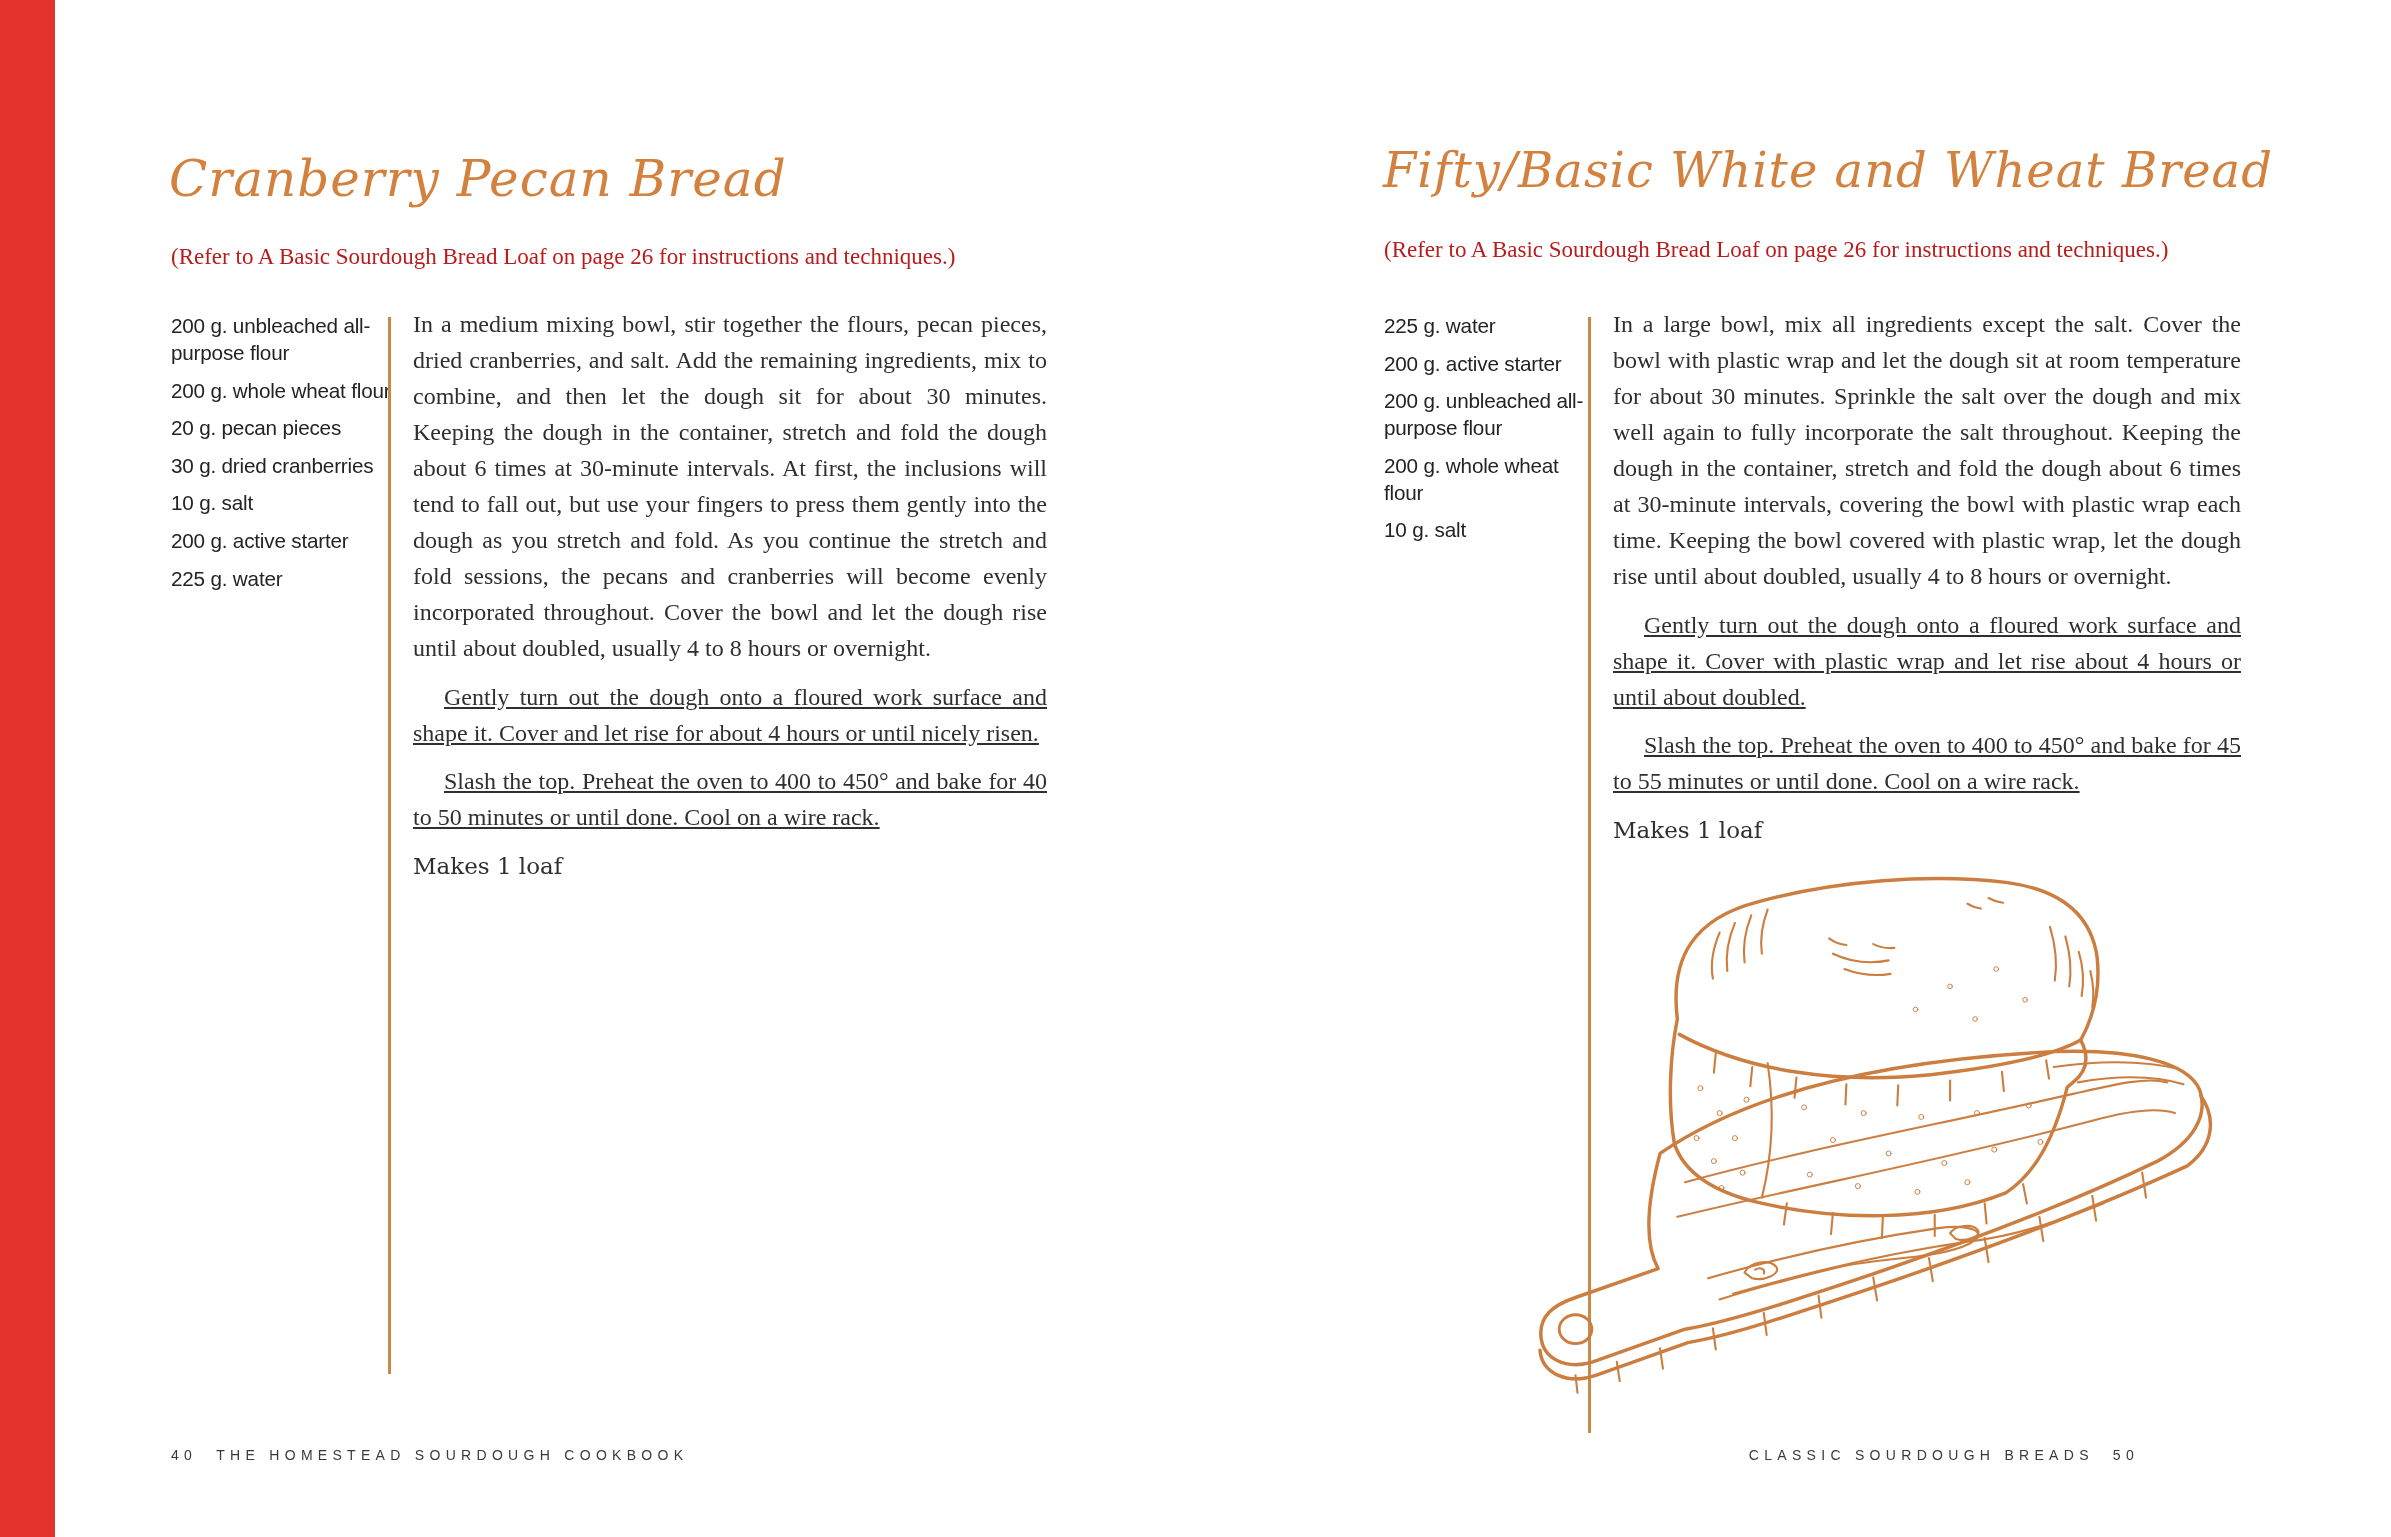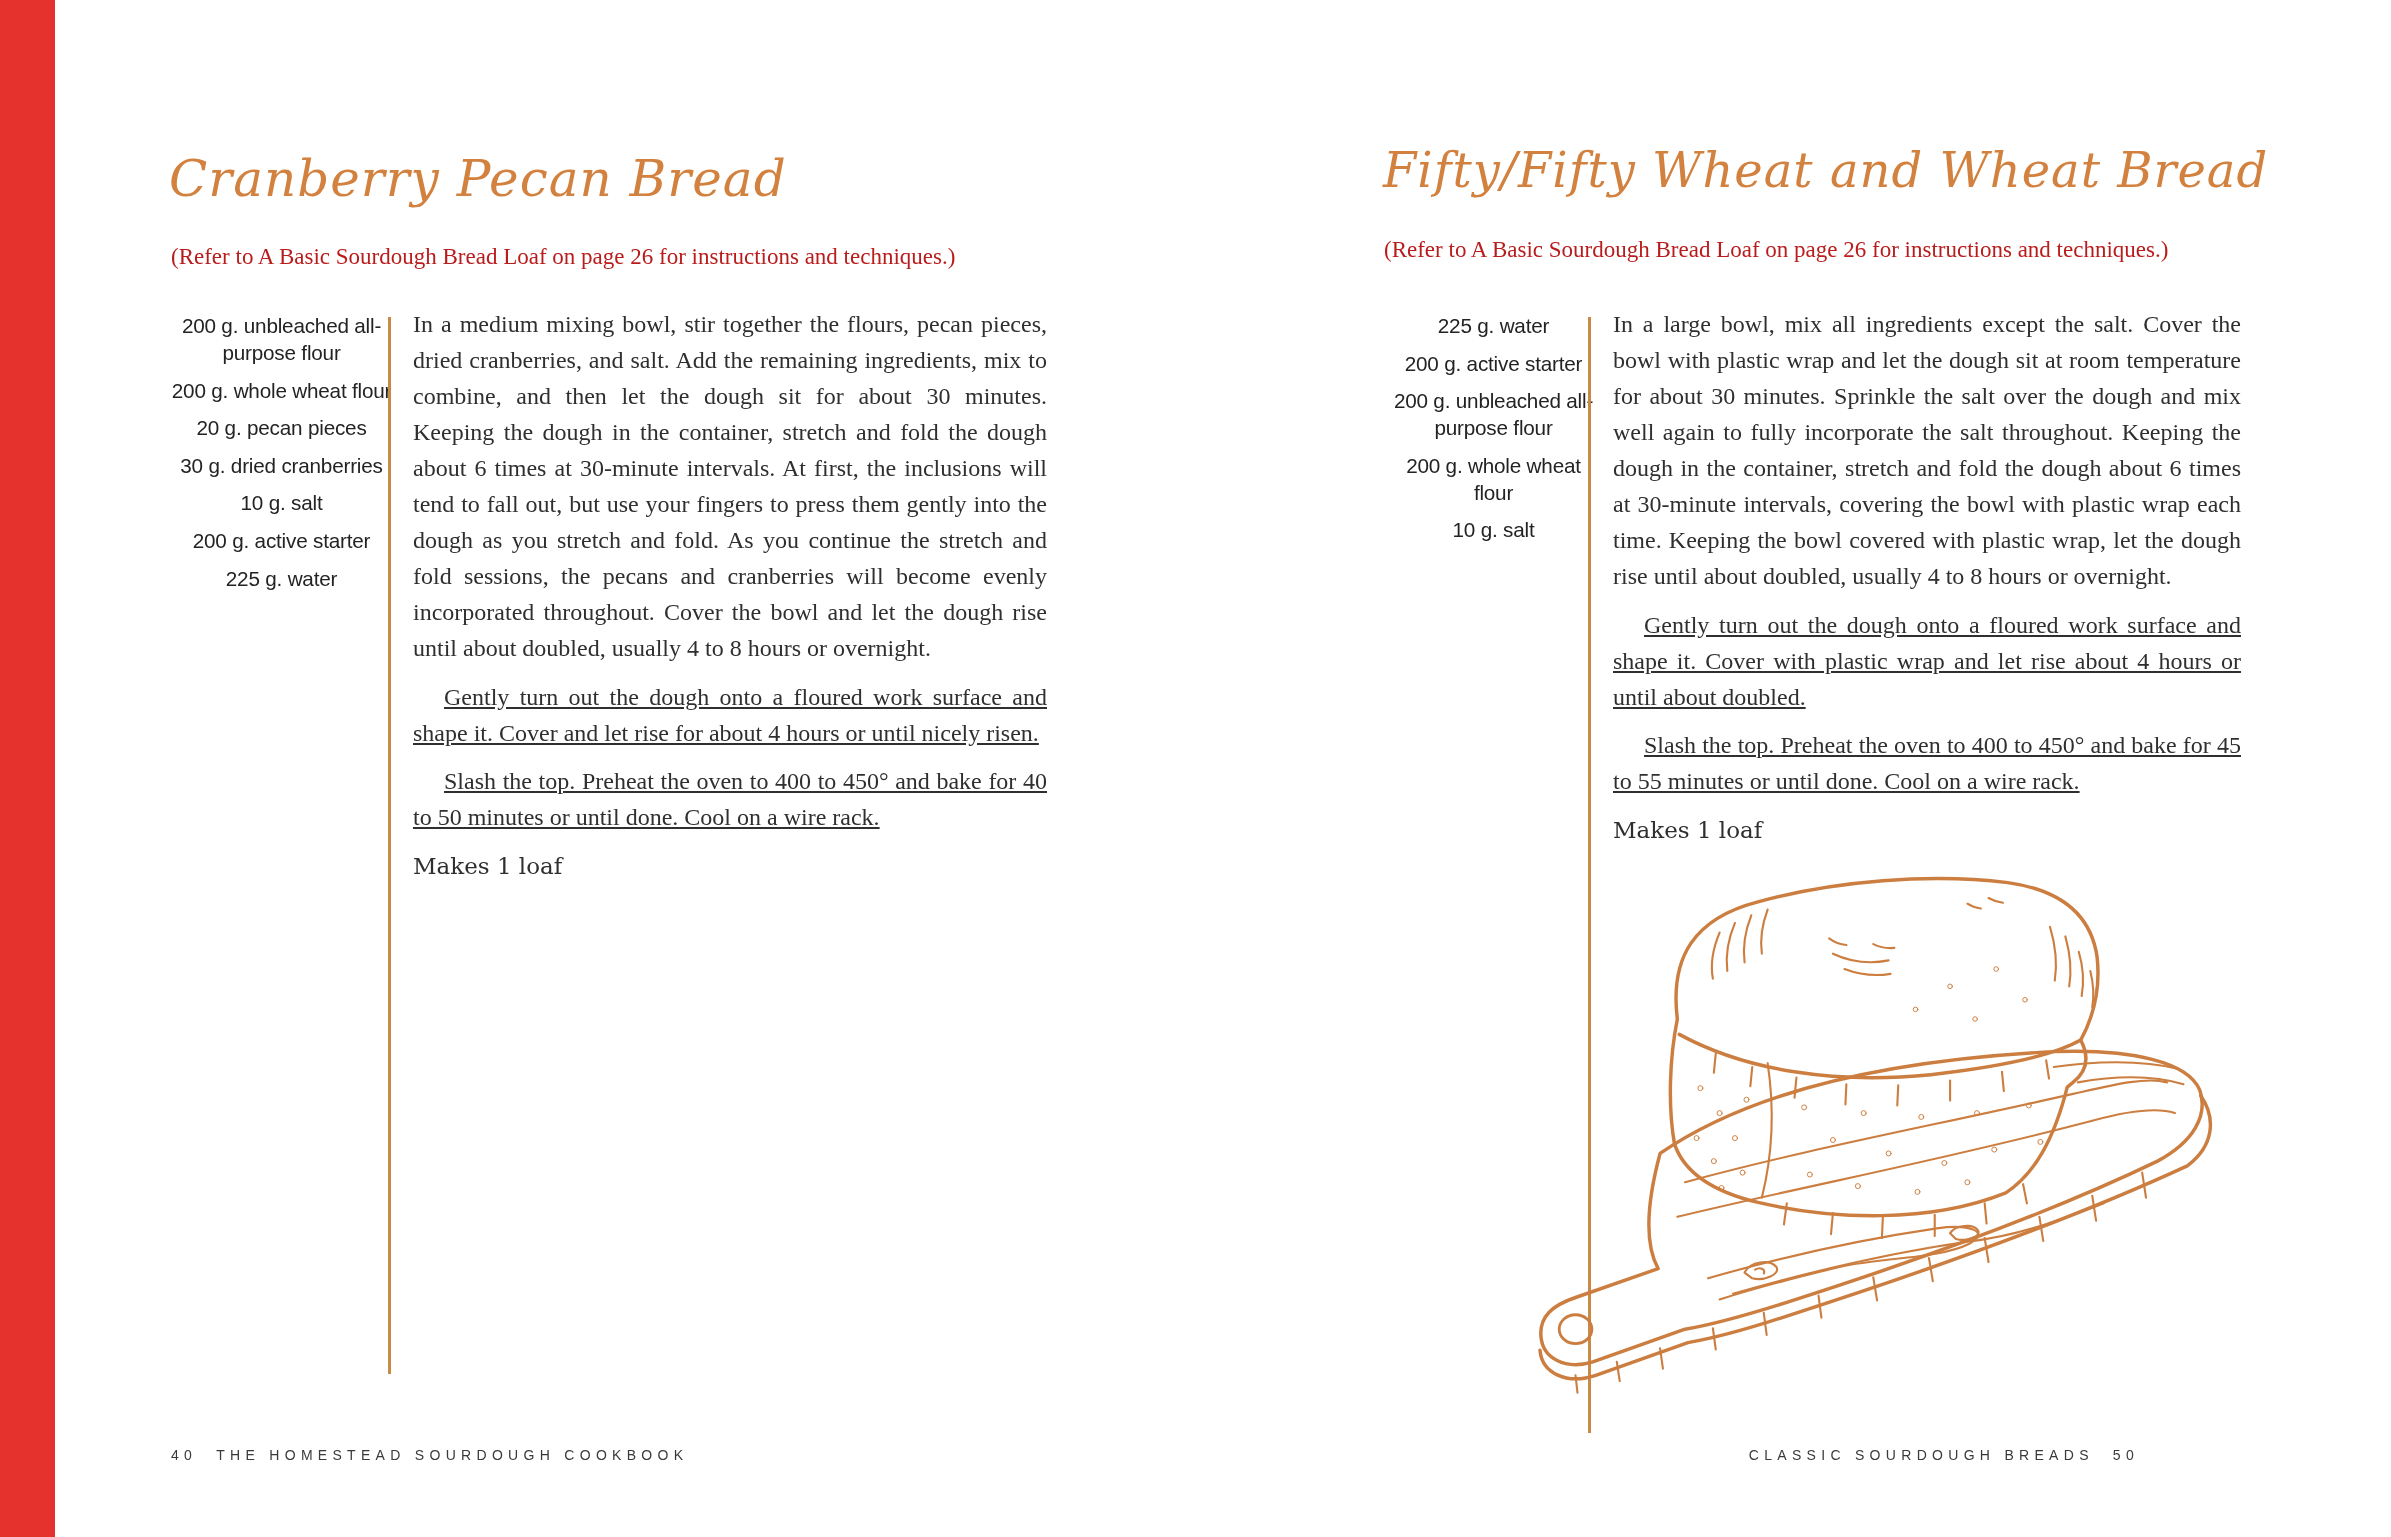--- a/index.html
+++ b/index.html
@@ -29,21 +29,21 @@
   }
   .subtitle-left{left:171px;top:240px;}
   .subtitle-right{left:1384px;top:233px;}
   .ingredients{
     position:absolute;margin:0;padding:0;list-style:none;
     font-family:"Liberation Sans", sans-serif;font-size:20.7px;line-height:27px;
     letter-spacing:-0.2px;color:var(--ingredient-ink);
   }
   .ingredients-left{left:171px;top:312px;width:221px;}
   .ingredients-right{left:1384px;top:312px;width:219px;}
-  .ingredient{margin:0 0 10.6px 0;text-align:center;}
+  .ingredient{margin:0 0 10.6px 0;}
   .col-rule{position:absolute;width:2.9px;background:var(--rule-orange);}
   .rule-left{left:388px;top:317px;height:1057px;}
   .rule-right{left:1588px;top:317px;height:1116px;}
   .method{
     position:absolute;font-size:24px;line-height:36px;text-align:justify;color:var(--ink);
   }
   .method-left{left:413px;top:306px;width:634px;}
   .method-right{left:1613px;top:306px;width:628px;}
   .method p{margin:0 0 12.5px 0;}
   .method p + p{text-indent:31px;text-decoration:underline;}
@@ -97,21 +97,21 @@
         </div>
       <p class="yield">Makes 1 loaf</p>
     </div>
 
     <footer class="page-footer footer-left">
       <span class="footer-num-left">40</span><span>THE HOMESTEAD SOURDOUGH COOKBOOK</span>
     </footer>
   </section>
 
   <section class="page">
-    <h1 class="recipe-title title-right">Fifty/Fifty Wheat and Wheat Bread</h1>
+    <h1 class="recipe-title title-right">Fifty/Basic White and Wheat Bread</h1>
     <p class="subtitle subtitle-right">(Refer to A Basic Sourdough Bread Loaf on page 26 for instructions and techniques.)</p>
 
     <ul class="ingredients ingredients-right">
 
     <li class="ingredient">225 g. water</li>
         <li class="ingredient">200 g. active starter</li>
         <li class="ingredient">200 g. unbleached all-purpose flour</li>
         <li class="ingredient">200 g. whole wheat flour</li>
         <li class="ingredient">10 g. salt</li>
       </ul>

